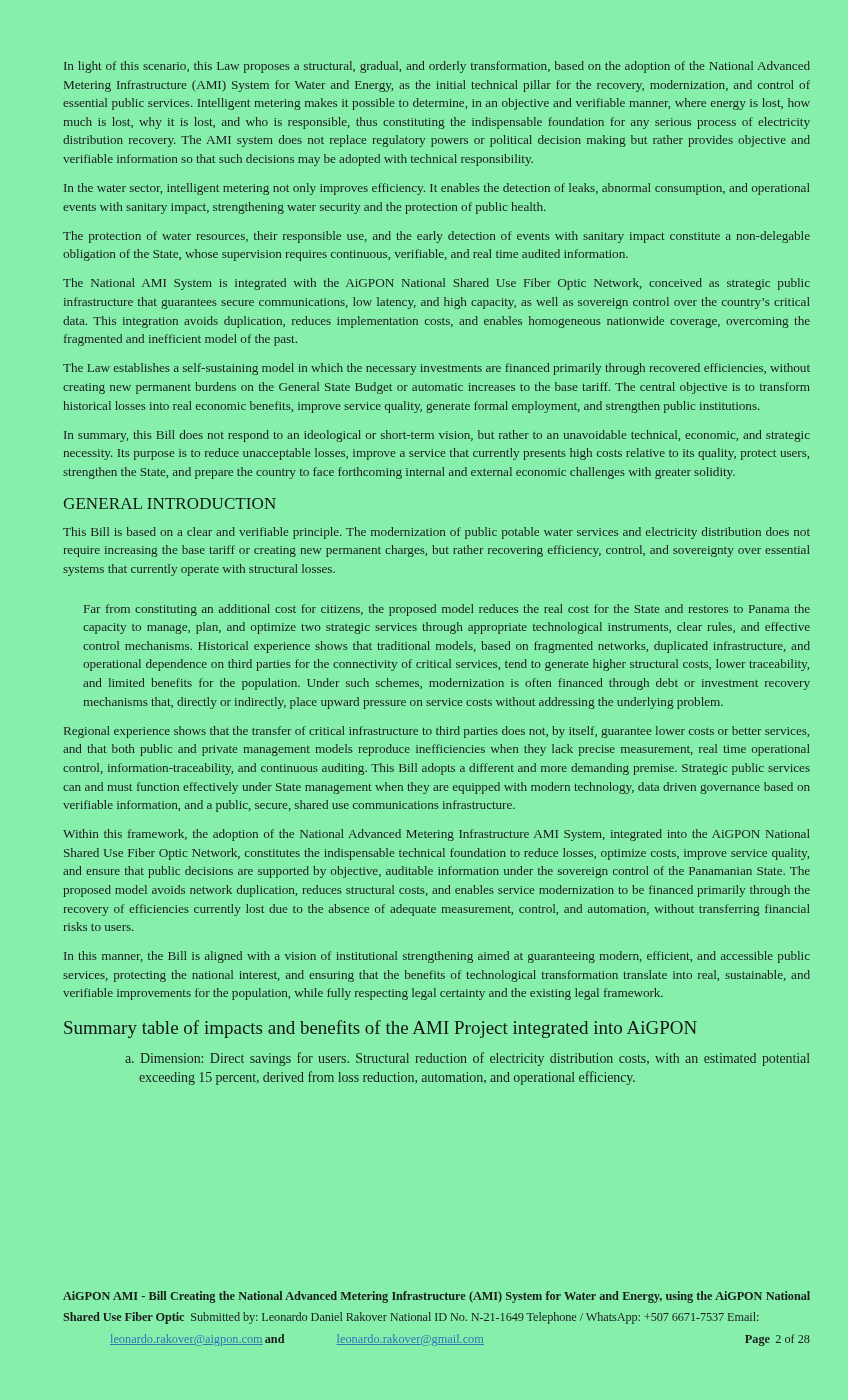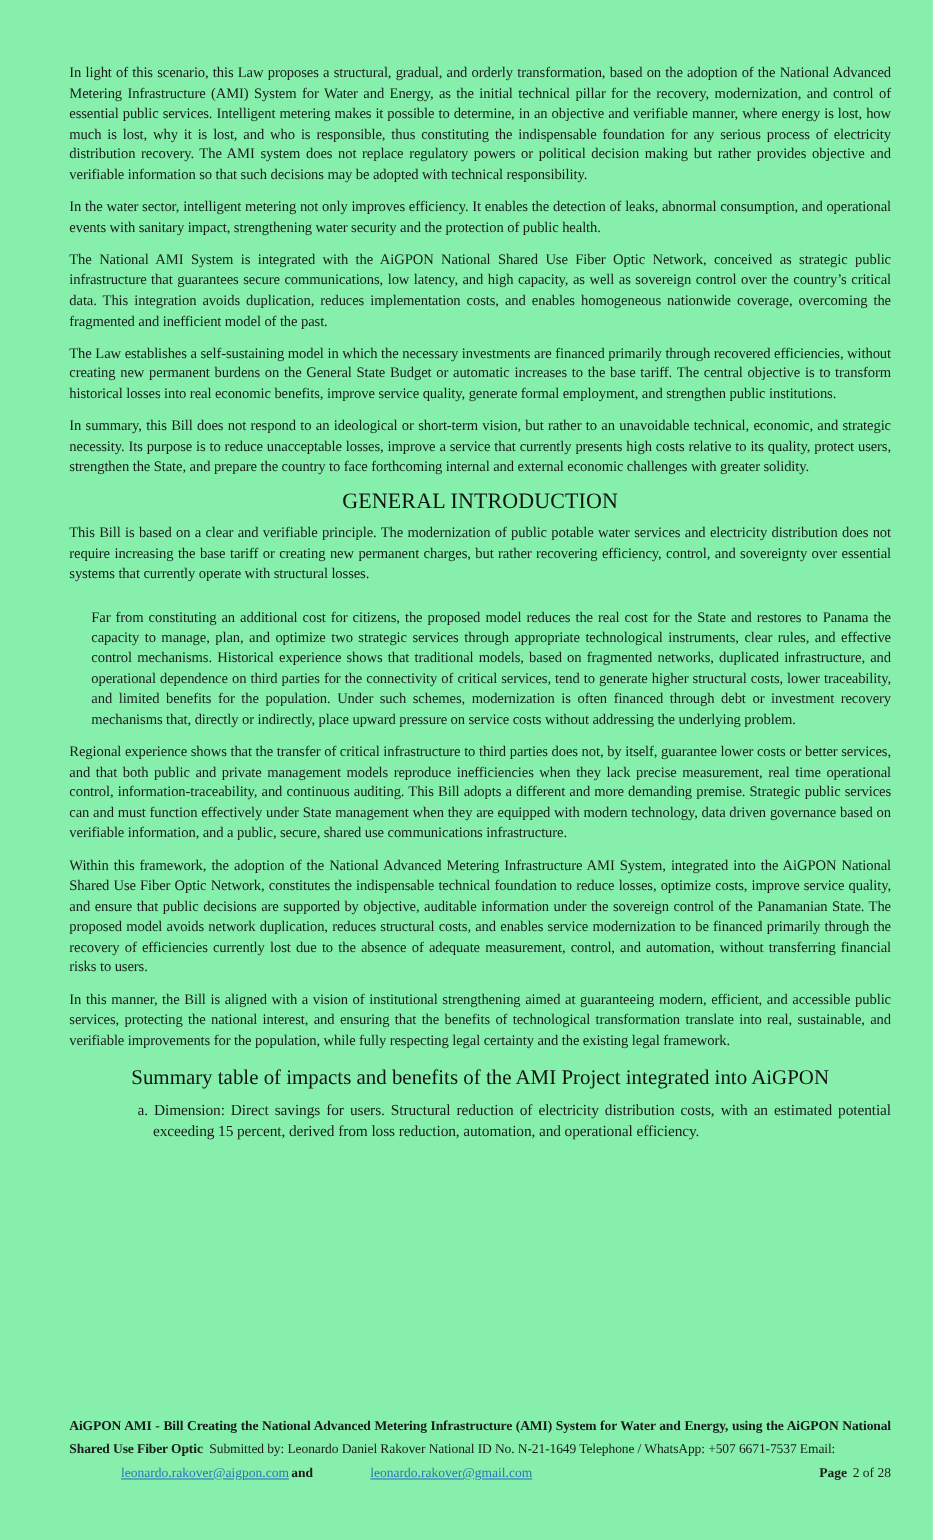--- a/index.html
+++ b/index.html
@@ -21,32 +21,30 @@
   }
   .para {
     font-size: 13.3px;
     letter-spacing: -0.1px;
     line-height: 18.6px;
     text-align: justify;
     margin: 0 0 10.5px 0;
   }
   .gap-before { margin-top: 21px; margin-left: 20px; }
   .h-general {
-    font-size: 20px;
+    font-size: 17px;
     font-weight: 400;
     letter-spacing: 0.1px;
-    text-align: center;
     margin: 4px 0 7px 0;
     line-height: 24px;
     color: #141414;
   }
   .h-summary {
     font-size: 19px;
     font-weight: 400;
-    text-align: center;
     margin: 9px 0 8px 0;
     line-height: 27px;
     color: #141414;
   }
   .list-item {
     font-size: 14px;
     letter-spacing: -0.1px;
     line-height: 19.4px;
     text-align: justify;
     padding-left: 76px;
@@ -79,20 +77,21 @@
   .page-num .footer-bold { margin-right: 2px; }
 </style>
 </head>
 <body>
 
 <div class="page">
   <div class="content">
 
     <p class="para">In light of this scenario, this Law proposes a structural, gradual, and orderly transformation, based on the adoption of the National Advanced Metering Infrastructure (AMI) System for Water and Energy, as the initial technical pillar for the recovery, modernization, and control of essential public services. Intelligent metering makes it possible to determine, in an objective and verifiable manner, where energy is lost, how much is lost, why it is lost, and who is responsible, thus constituting the indispensable foundation for any serious process of electricity distribution recovery. The AMI system does not replace regulatory powers or political decision making but rather provides objective and verifiable information so that such decisions may be adopted with technical responsibility.</p>
     <p class="para">In the water sector, intelligent metering not only improves efficiency. It enables the detection of leaks, abnormal consumption, and operational events with sanitary impact, strengthening water security and the protection of public health.</p>
+    <p class="para">The protection of water resources, their responsible use, and the early detection of events with sanitary impact constitute a non-delegable obligation of the State, whose supervision requires continuous, verifiable, and real time audited information.</p>
     <p class="para">The National AMI System is integrated with the AiGPON National Shared Use Fiber Optic Network, conceived as strategic public infrastructure that guarantees secure communications, low latency, and high capacity, as well as sovereign control over the country’s critical data. This integration avoids duplication, reduces implementation costs, and enables homogeneous nationwide coverage, overcoming the fragmented and inefficient model of the past.</p>
     <p class="para">The Law establishes a self-sustaining model in which the necessary investments are financed primarily through recovered efficiencies, without creating new permanent burdens on the General State Budget or automatic increases to the base tariff. The central objective is to transform historical losses into real economic benefits, improve service quality, generate formal employment, and strengthen public institutions.</p>
     <p class="para">In summary, this Bill does not respond to an ideological or short-term vision, but rather to an unavoidable technical, economic, and strategic necessity. Its purpose is to reduce unacceptable losses, improve a service that currently presents high costs relative to its quality, protect users, strengthen the State, and prepare the country to face forthcoming internal and external economic challenges with greater solidity.</p>
 
     <h2 class="h-general">GENERAL INTRODUCTION</h2>
 
     <p class="para">This Bill is based on a clear and verifiable principle. The modernization of public potable water services and electricity distribution does not require increasing the base tariff or creating new permanent charges, but rather recovering efficiency, control, and sovereignty over essential systems that currently operate with structural losses.</p>
     <p class="para gap-before">Far from constituting an additional cost for citizens, the proposed model reduces the real cost for the State and restores to Panama the capacity to manage, plan, and optimize two strategic services through appropriate technological instruments, clear rules, and effective control mechanisms. Historical experience shows that traditional models, based on fragmented networks, duplicated infrastructure, and operational dependence on third parties for the connectivity of critical services, tend to generate higher structural costs, lower traceability, and limited benefits for the population. Under such schemes, modernization is often financed through debt or investment recovery mechanisms that, directly or indirectly, place upward pressure on service costs without addressing the underlying problem.</p>
     <p class="para">Regional experience shows that the transfer of critical infrastructure to third parties does not, by itself, guarantee lower costs or better services, and that both public and private management models reproduce inefficiencies when they lack precise measurement, real time operational control, information-traceability, and continuous auditing. This Bill adopts a different and more demanding premise. Strategic public services can and must function effectively under State management when they are equipped with modern technology, data driven governance based on verifiable information, and a public, secure, shared use communications infrastructure.</p>
     <p class="para">Within this framework, the adoption of the National Advanced Metering Infrastructure AMI System, integrated into the AiGPON National Shared Use Fiber Optic Network, constitutes the indispensable technical foundation to reduce losses, optimize costs, improve service quality, and ensure that public decisions are supported by objective, auditable information under the sovereign control of the Panamanian State. The proposed model avoids network duplication, reduces structural costs, and enables service modernization to be financed primarily through the recovery of efficiencies currently lost due to the absence of adequate measurement, control, and automation, without transferring financial risks to users.</p>

